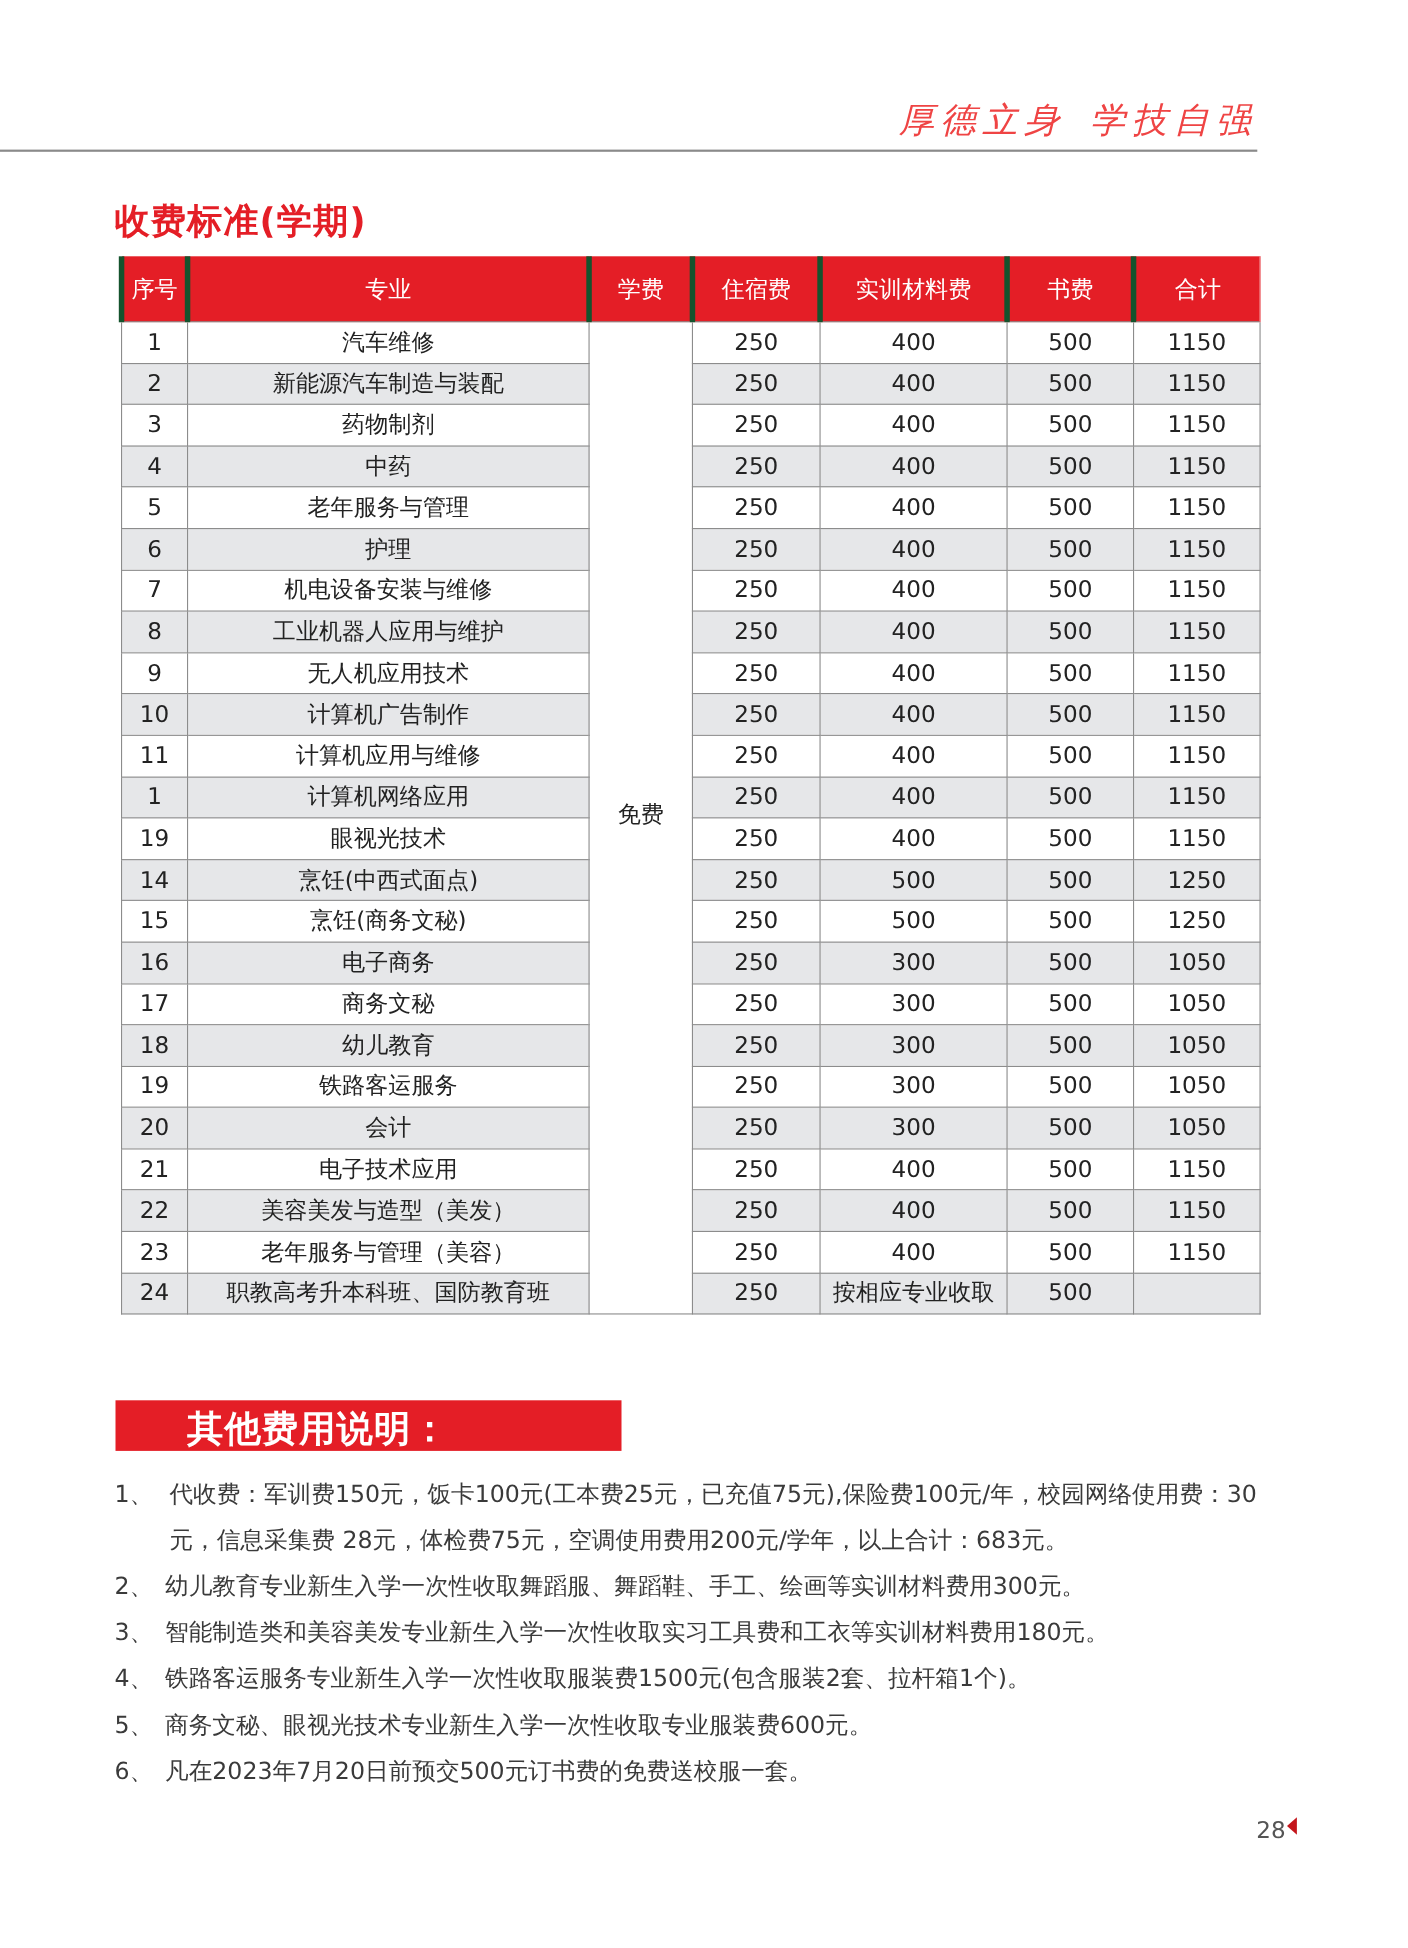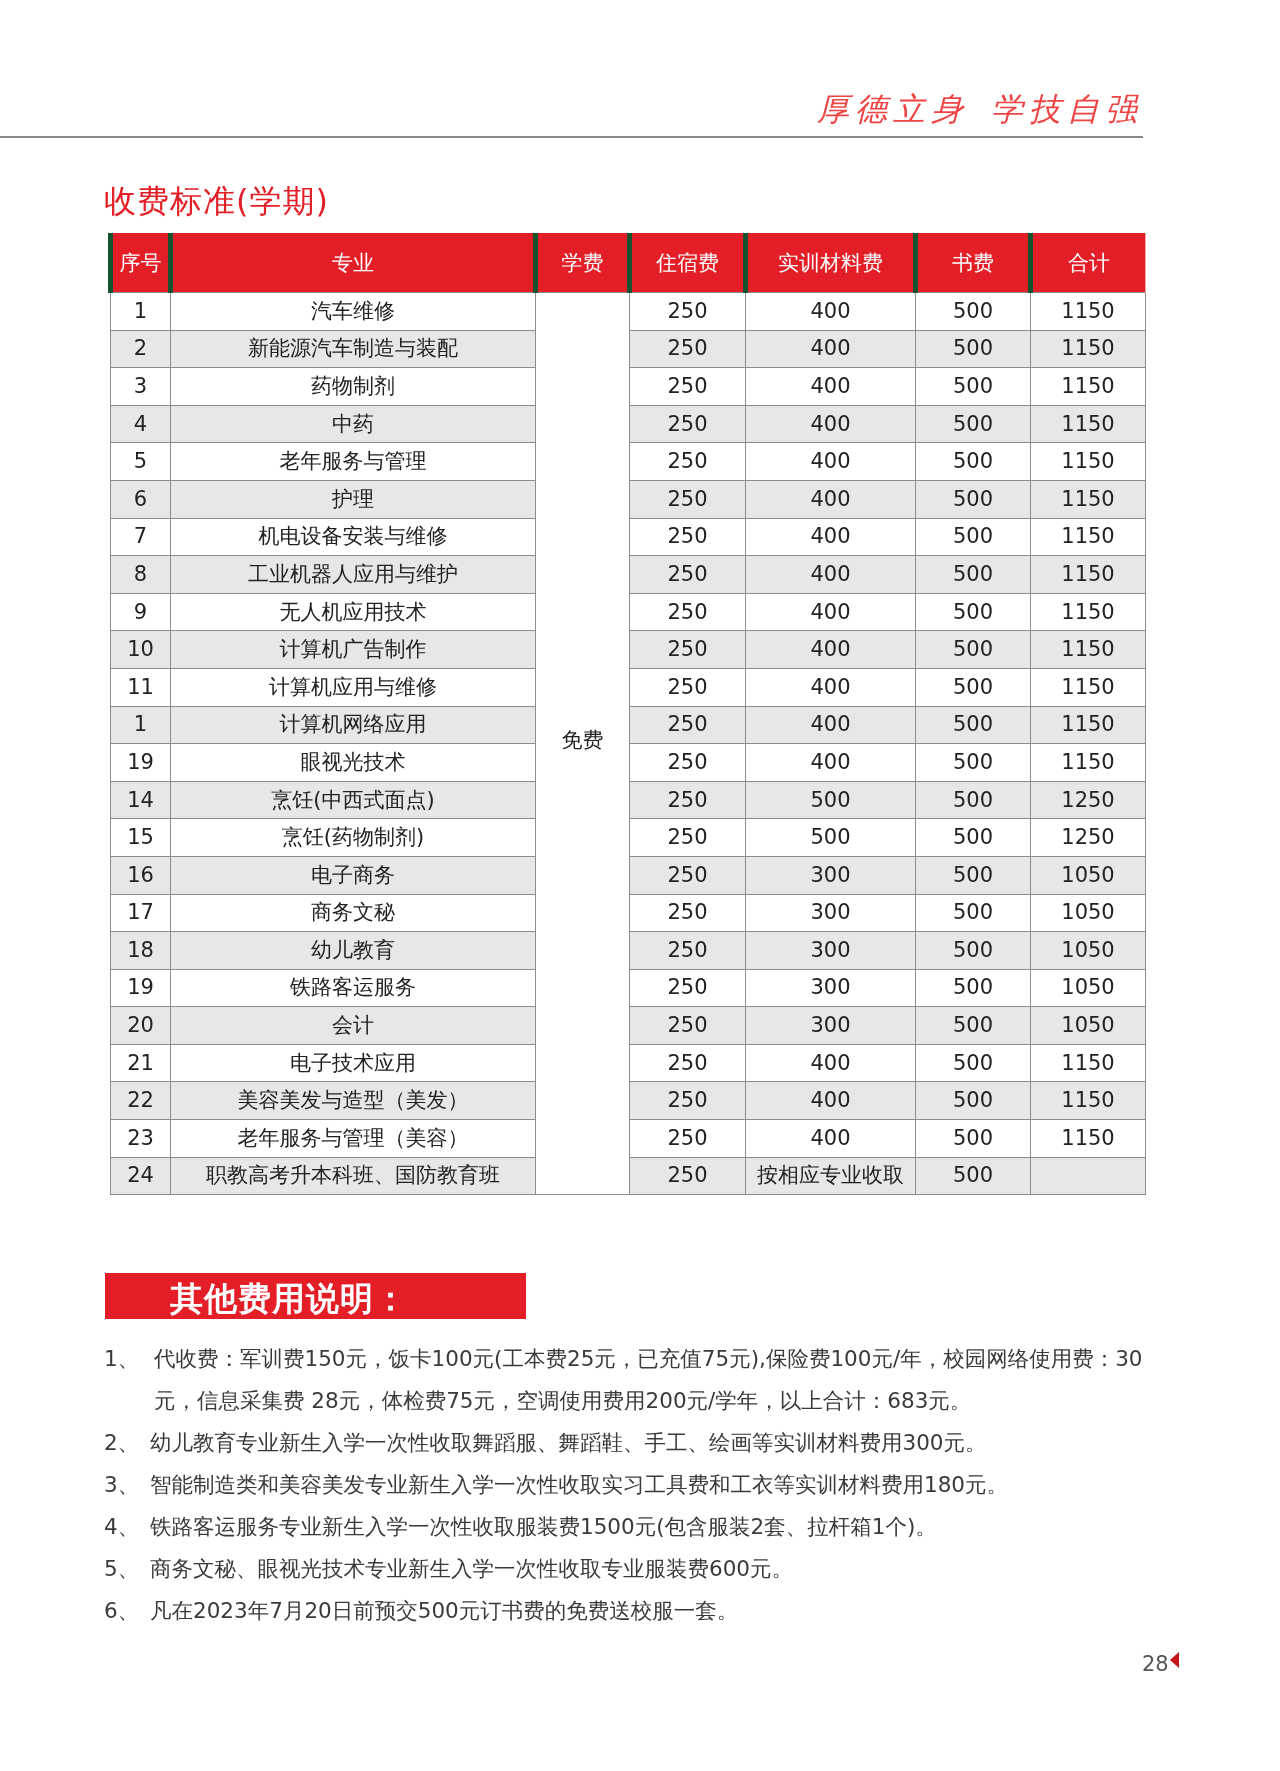--- a/index.html
+++ b/index.html
@@ -11,40 +11,40 @@
     position: absolute; top: 88px; right: 137px;
     font-family: "DejaVu Serif", "Liberation Serif", serif;
     font-size: 32px; color: #ef4444; letter-spacing: 6px; font-style: italic;
   }
   .slogan .gap { display: inline-block; width: 22px; }
   .header-rule {
     position: absolute; top: 136px; left: 0; width: 1143px; height: 2px; background: #8a8a8a;
   }
   .page-title {
     position: absolute; top: 180px; left: 104px;
-    font-size: 32px; font-weight: normal; color: #e41e26; letter-spacing: 1px;
+    font-size: 32px; font-weight: bold; color: #e41e26; letter-spacing: 1px;
   }
   table.fees {
     position: absolute; top: 233px; left: 108px; width: 1035px;
     border-collapse: collapse; table-layout: fixed;
   }
   table.fees th {
     background: #e41e26; color: #ffffff; font-weight: normal; font-size: 21px;
     height: 59px; border-left: 5px solid #14532d; border-right: 1px solid #f4a3a6; padding: 0;
   }
   table.fees td {
     height: 36.6px; border: 1.5px solid #8c8c8c; text-align: center;
     font-size: 21px; color: #222; padding: 0; line-height: 1;
   }
   table.fees tr.odd td { background: #ffffff; }
   table.fees tr.even td { background: #e6e7e9; }
   table.fees td.tuition { background: #ffffff !important; vertical-align: middle; }
   table.fees td.tuition span { position: relative; top: -3px; }
   .notes-banner {
-    position: absolute; top: 1273px; left: 105px; width: 421px; height: 46px; background: #e41e26;
+    position: absolute; top: 1273px; left: 105px; width: 460px; height: 46px; background: #e41e26;
   }
   .notes-banner span {
     position: absolute; left: 65px; top: 4px; font-size: 33px; font-weight: bold; color: #fff; letter-spacing: 1px;
   }
   .notes { position: absolute; top: 1338px; left: 104px; width: 1050px; }
   .note { font-size: 21.5px; color: #3a3a3a; line-height: 42px; display: flex; }
   .note .num { width: 46px; flex: 0 0 46px; }
   .note .num.first { width: 50px; flex-basis: 50px; }
   .note .text { flex: 1; }
   .page-number {
@@ -196,21 +196,21 @@
       <tr class="even">
         <td>14</td>
         <td>烹饪(中西式面点)</td>
         <td>250</td>
         <td>500</td>
         <td>500</td>
         <td>1250</td>
       </tr>
       <tr class="odd">
         <td>15</td>
-        <td>烹饪(药物制剂)</td>
+        <td>烹饪(商务文秘)</td>
         <td>250</td>
         <td>500</td>
         <td>500</td>
         <td>1250</td>
       </tr>
       <tr class="even">
         <td>16</td>
         <td>电子商务</td>
         <td>250</td>
         <td>300</td>

